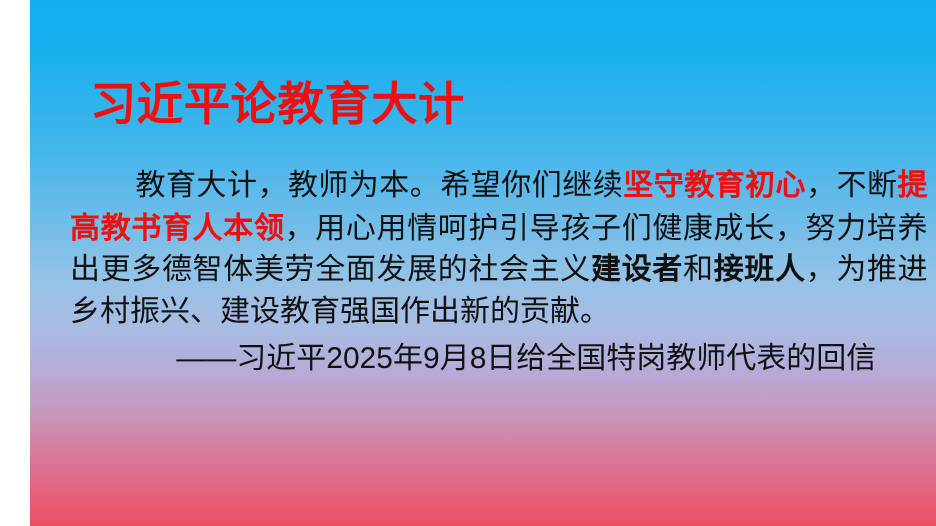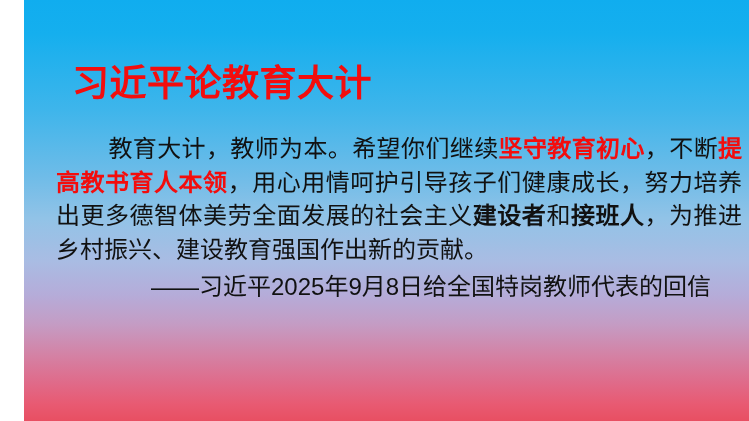--- a/index.html
+++ b/index.html
@@ -73,21 +73,21 @@
   }
 
   .hl-bold {
     color: #111111;
     font-weight: bold;
   }
 
   
   .attribution {
     position: absolute;
-    left: 127px;
+    left: 117px;
     top: 271px;
     width: 560px;
     font-size: 24px;
     line-height: 32px;
     color: #111111;
     white-space: nowrap;
   }
 </style>
 </head>
 <body>

